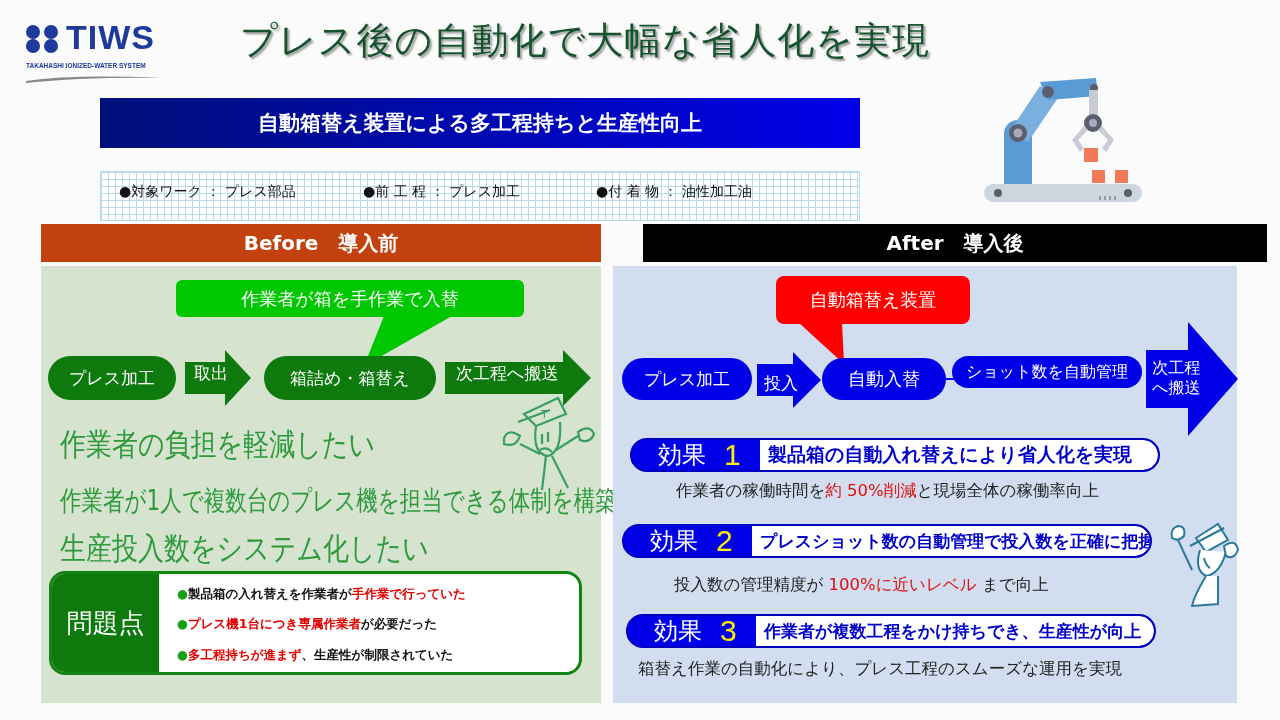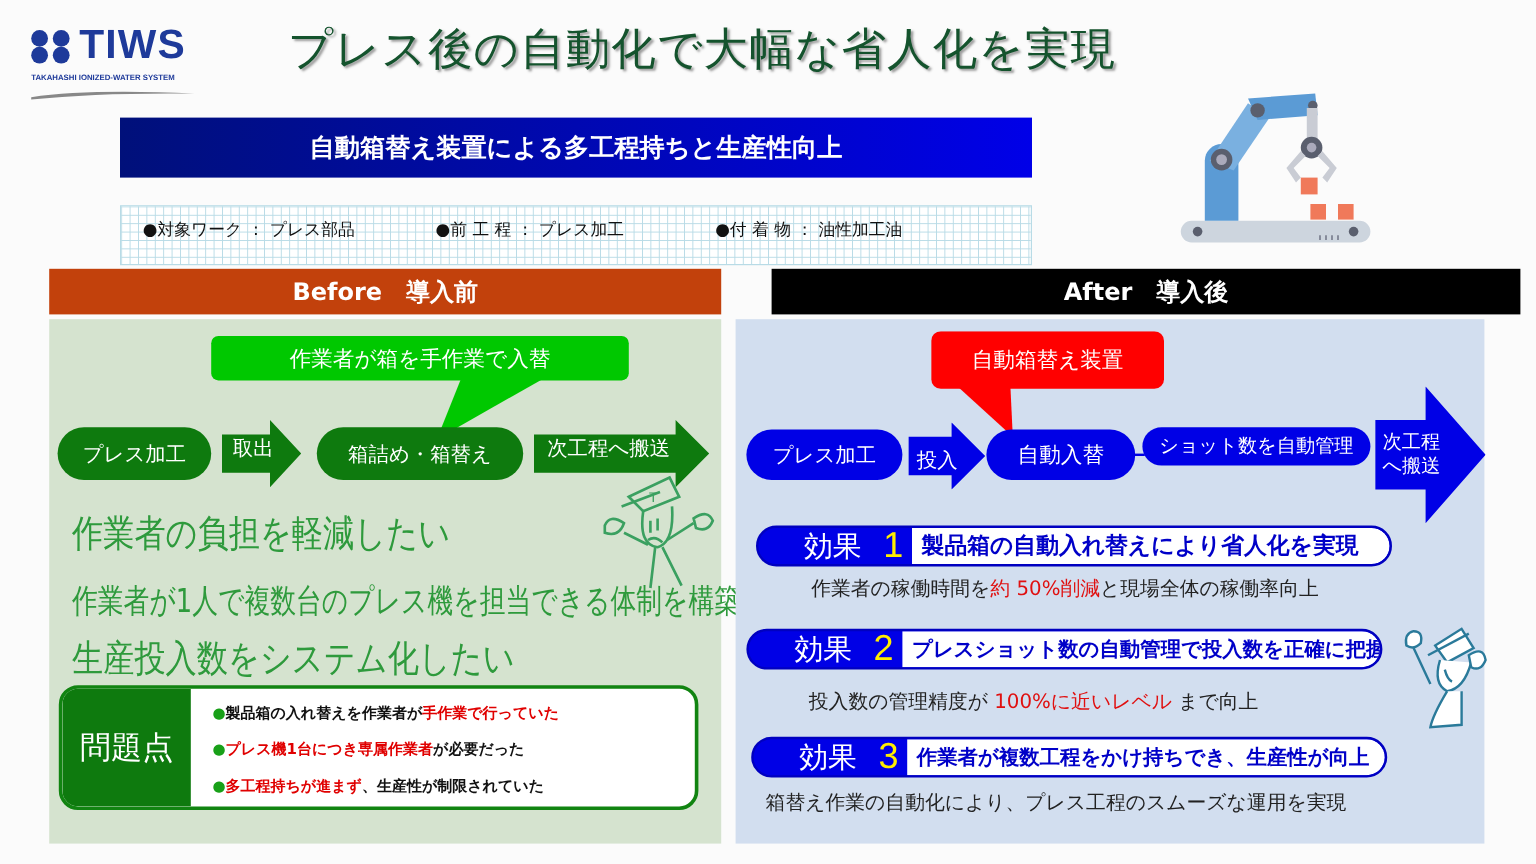--- a/index.html
+++ b/index.html
@@ -27,21 +27,21 @@
 .b{background:#0000e6}
 .arrow{display:flex;align-items:center;color:#fff;white-space:nowrap}
 .callout{display:flex;align-items:center;justify-content:center;color:#fff;border-radius:8px;white-space:nowrap}
 .wish{color:#2e9a3c;white-space:nowrap;transform-origin:left top}
 .problem{left:49px;top:571px;width:533px;height:104px;border:3px solid #118411;border-radius:16px;background:#fff;overflow:hidden}
 .problem-label{left:0;top:0;width:107px;height:100%;background:#0e7a0e;color:#fff;font-size:26px;display:flex;align-items:center;justify-content:center}
 .prob-item{left:125px;font-size:12.5px;color:#111;white-space:nowrap;font-weight:bold}
 .red{color:#e00000}
 .dot{color:#18a018}
 .effect{height:34px;border-radius:17px;background:#0000e6;border:2px solid #0000c0;overflow:hidden}
-.eff-label{left:0;top:0;width:128px;height:100%;color:#fff;font-size:24px;display:flex;align-items:center;padding-left:38px;white-space:nowrap}
+.eff-label{left:0;top:0;width:128px;height:100%;color:#fff;font-size:24px;display:flex;align-items:center;padding-left:26px;white-space:nowrap}
 .eff-num{color:#ffee00;font-size:30px;margin-left:18px;font-family:"Liberation Sans",sans-serif}
 .eff-text{left:128px;top:0;right:0;height:100%;background:#fff;border-radius:0 16px 16px 0;color:#0000c8;font-size:19px;font-weight:bold;display:flex;align-items:center;padding-left:8px;white-space:nowrap}
 .eff-desc{font-size:16.5px;color:#222;white-space:nowrap}
 .eff-desc .hl{color:#e01010;font-weight:normal}
 </style>
 </head>
 <body>
 
 <div class="abs logo">
   <svg class="abs logo-mark" viewBox="0 0 36 30">

